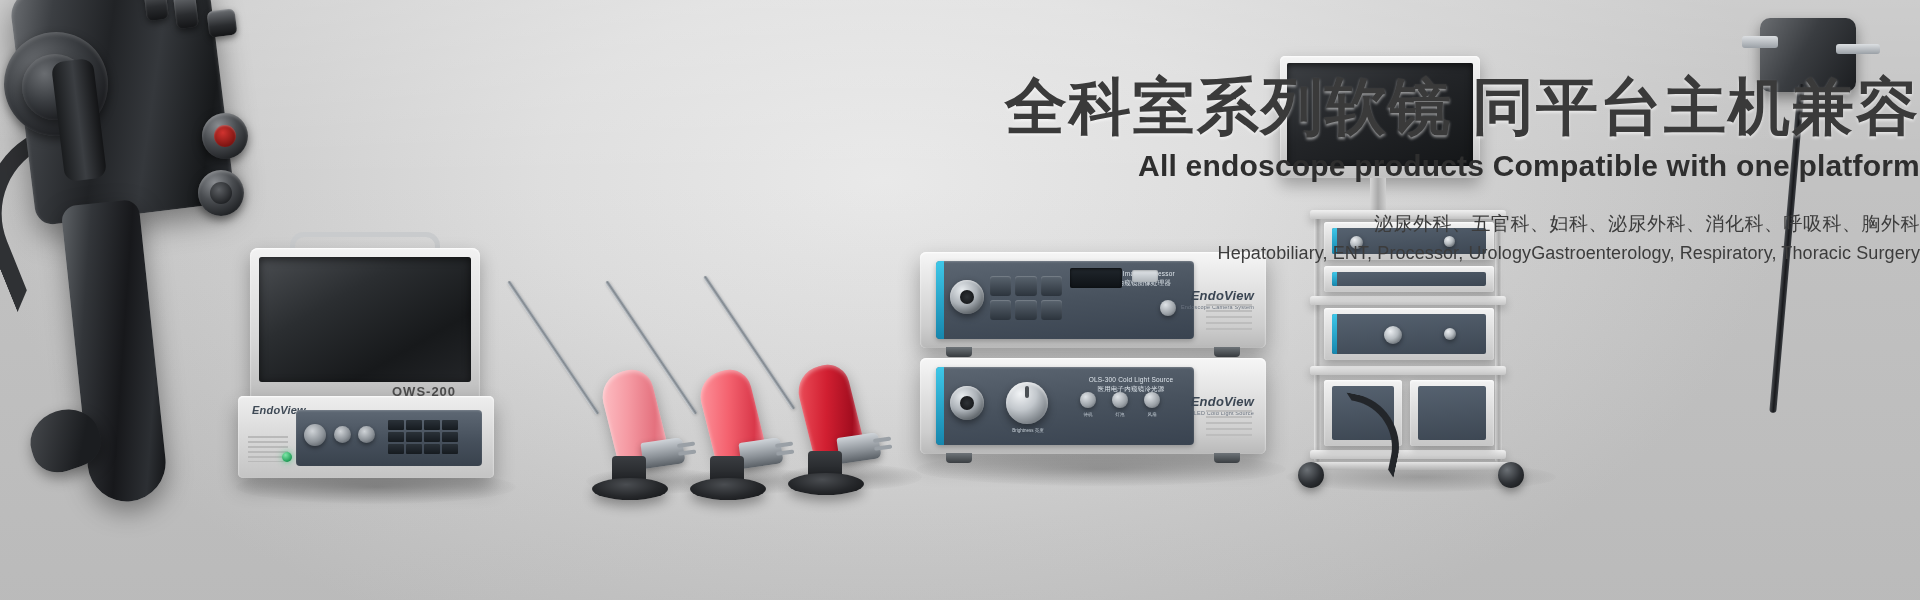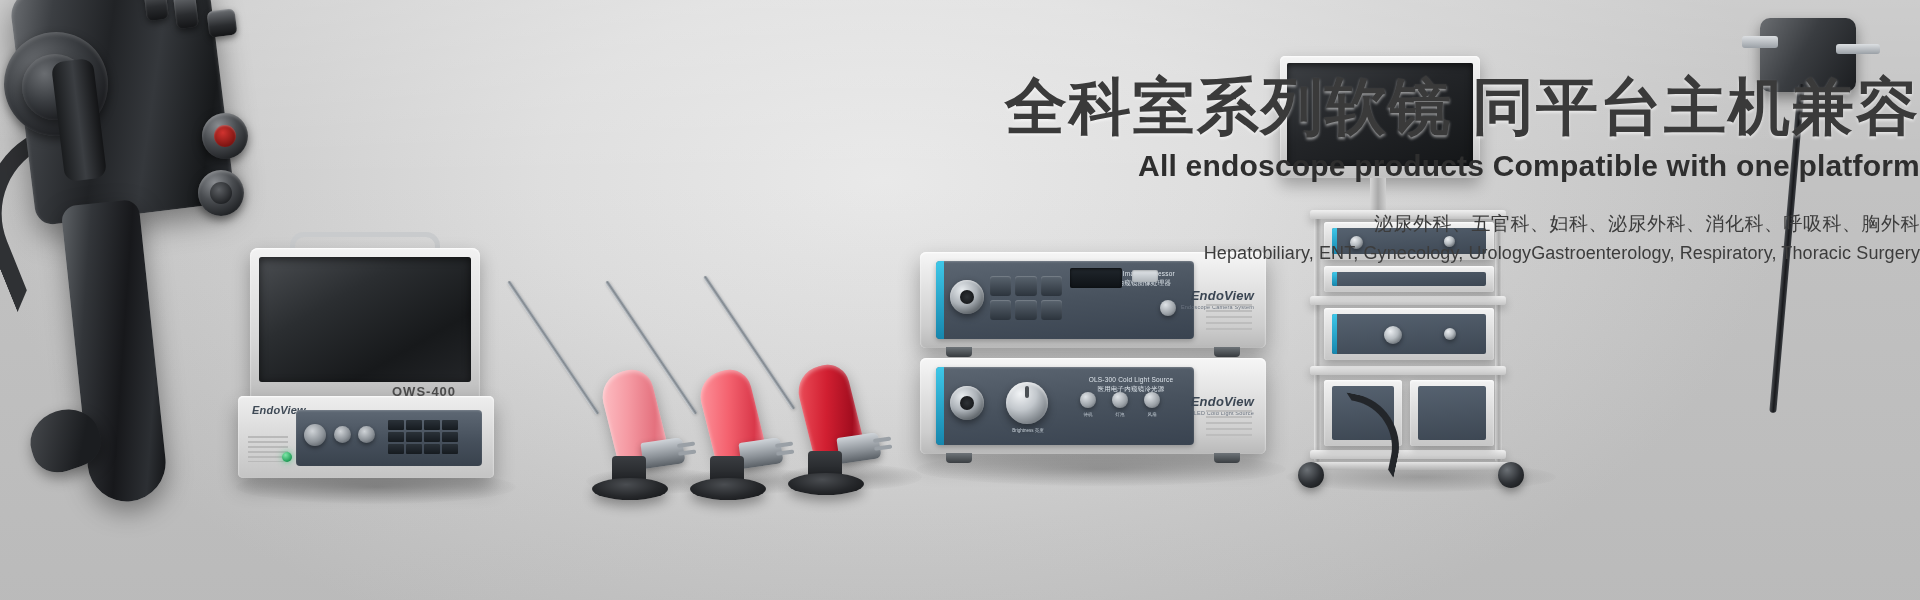--- a/index.html
+++ b/index.html
@@ -571,31 +571,31 @@
     <div class="es-knob es-knob-2"></div>
     <div class="es-grip"></div>
     <div class="es-shaft"></div>
     <div class="es-tip"></div>
   </div>
 
   <div class="text-block">
     <div class="headline">全科室系列软镜 同平台主机兼容</div>
     <div class="subhead">All endoscope products Compatible with one platform</div>
     <div class="spec-cn">泌尿外科、五官科、妇科、泌尿外科、消化科、呼吸科、胸外科</div>
-    <div class="spec-en">Hepatobiliary, ENT, Gynecology, UrologyGastroenterology, Respiratory, Thoracic Surgery</div>
+    <div class="spec-en">Hepatobiliary, ENT, Processor, UrologyGastroenterology, Respiratory, Thoracic Surgery</div>
   </div>
 
   <div class="shadow" style="left:236px; top:470px; width:280px; height:34px;"></div>
   <div class="ows">
     <div class="ows-handle"></div>
     <div class="ows-screen-frame">
       <div class="ows-screen"></div>
     </div>
     <div class="ows-base">
-      <div class="ows-model">OWS-400</div>
+      <div class="ows-model">OWS-200</div>
       <div class="ows-brand">EndoView</div>
       <div class="ows-vents"></div>
       <div class="ows-green"></div>
       <div class="ows-panel"></div>
       <div class="ows-port ows-p1"></div>
       <div class="ows-port ows-p2"></div>
       <div class="ows-port ows-p3"></div>
       <div class="ows-keys">
         <i></i>
           <i></i>

